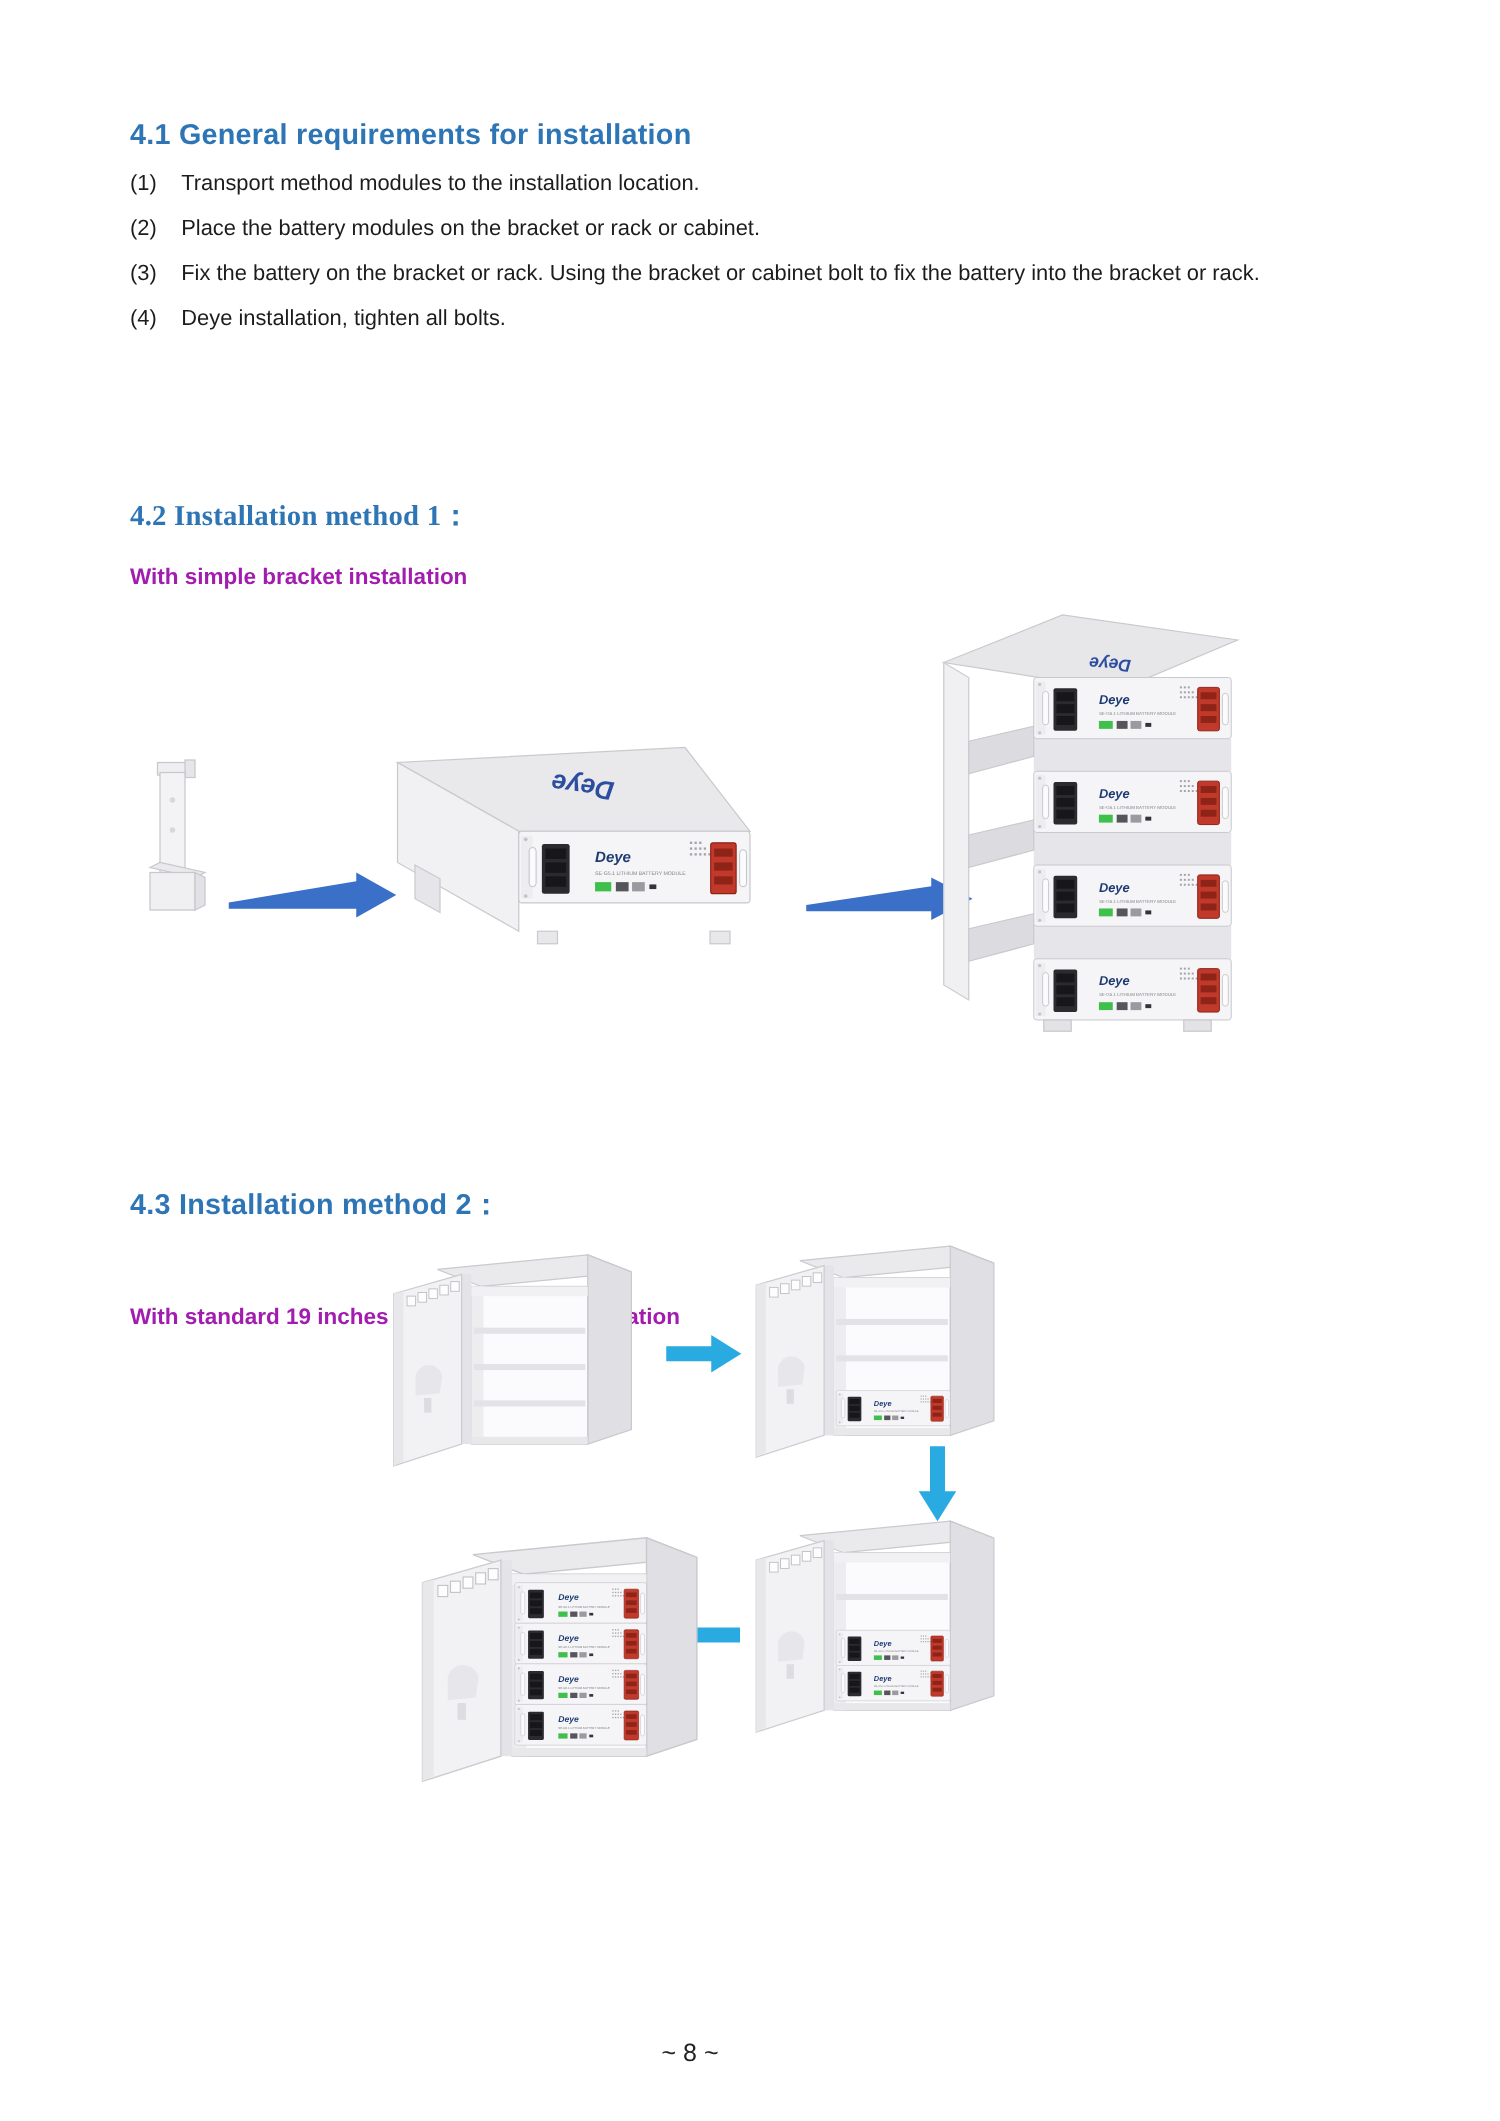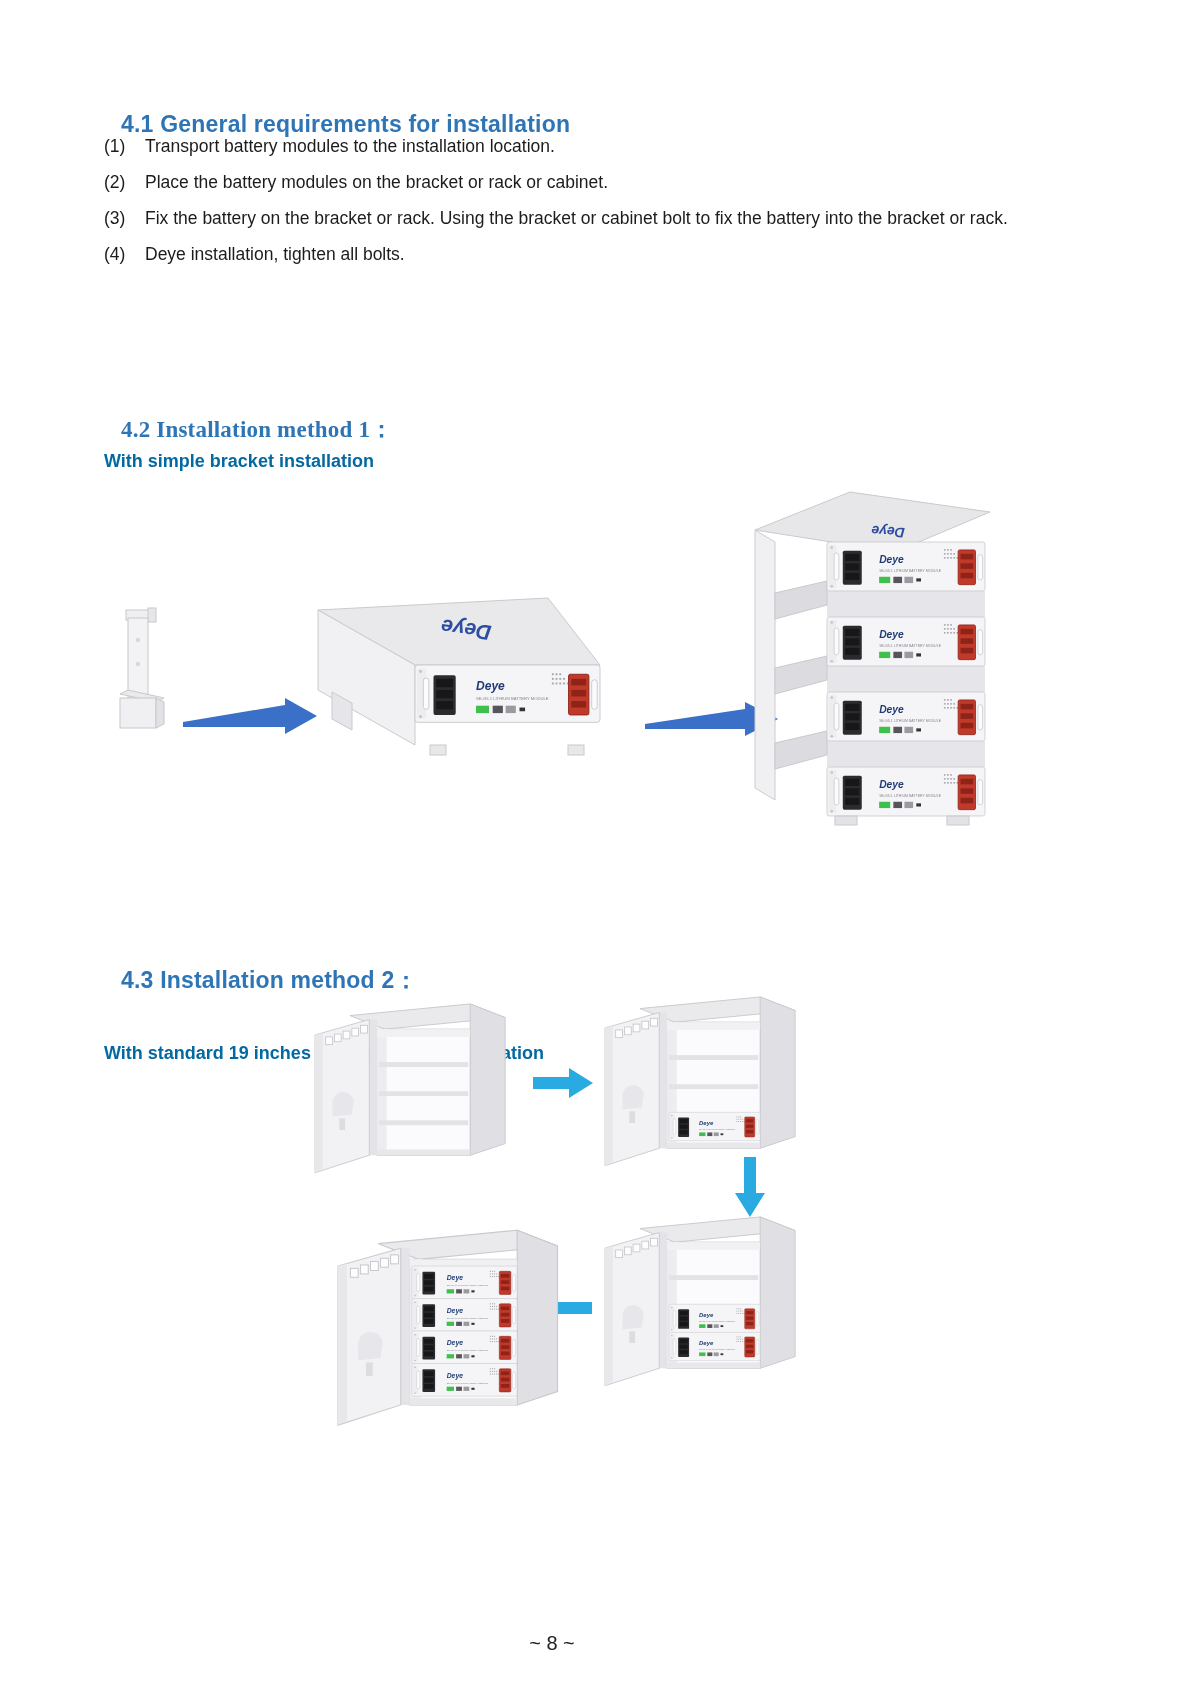--- a/index.html
+++ b/index.html
@@ -1,30 +1,30 @@
 <!DOCTYPE html>
 <html><head>
 <meta charset="utf-8">
 <style>
   html,body{margin:0;padding:0;}
   body{
     width:1200px;height:1697px;position:relative;background:#ffffff;
     font-family:"Liberation Sans", sans-serif;color:#1f1f1f;overflow:hidden;
   }
   .h-blue{
-    position:absolute;left:104px;margin:17px;
+    position:absolute;left:104px;margin:0;
     color:#2E75B6;font-weight:bold;font-size:23px;line-height:30px;
     letter-spacing:0.2px;
   }
   #h41{top:92px;}
   #h42{top:398px;font-family:Liberation Serif, serif;}
   #h43{top:948px;}
   .sub{
     position:absolute;left:104px;margin:0;
-    font-size:18px;font-weight:bold;color:#0369a1;line-height:24px;
+    font-size:18px;font-weight:bold;color:#a21caf;line-height:24px;
   }
   #sub42{top:449px;}
   #sub43{top:1041px;}
   .list{position:absolute;left:104px;top:128px;width:940px;}
   .li{display:flex;font-size:17.5px;line-height:36px;color:#1c1c1c;}
   .li .num{width:41px;flex:none;}
   .li .txt{width:870px;}
   .figure{position:absolute;}
   #figure1{left:100px;top:478px;width:1000px;height:400px;}
   #figure2{left:100px;top:995px;width:1000px;height:515px;}
@@ -103,21 +103,21 @@
 
     <polygon id="cyan-arrow" points="0,9 36,9 36,0 60,15 36,30 36,21 0,21"></polygon>
   </defs>
 </svg>
 
 <h2 class="h-blue" id="h41">4.1 General requirements for installation</h2>
 
 <div class="list">
   <div class="li">
     <span class="num">(1)</span>
-    <span class="txt">Transport battery modules to the installation location.</span>
+    <span class="txt">Transport method modules to the installation location.</span>
   </div>
   <div class="li">
     <span class="num">(2)</span>
     <span class="txt">Place the battery modules on the bracket or rack or cabinet.</span>
   </div>
   <div class="li">
     <span class="num">(3)</span>
     <span class="txt">Fix the battery on the bracket or rack. Using the bracket or cabinet bolt to fix the battery into the bracket or rack.</span>
   </div>
   <div class="li">

